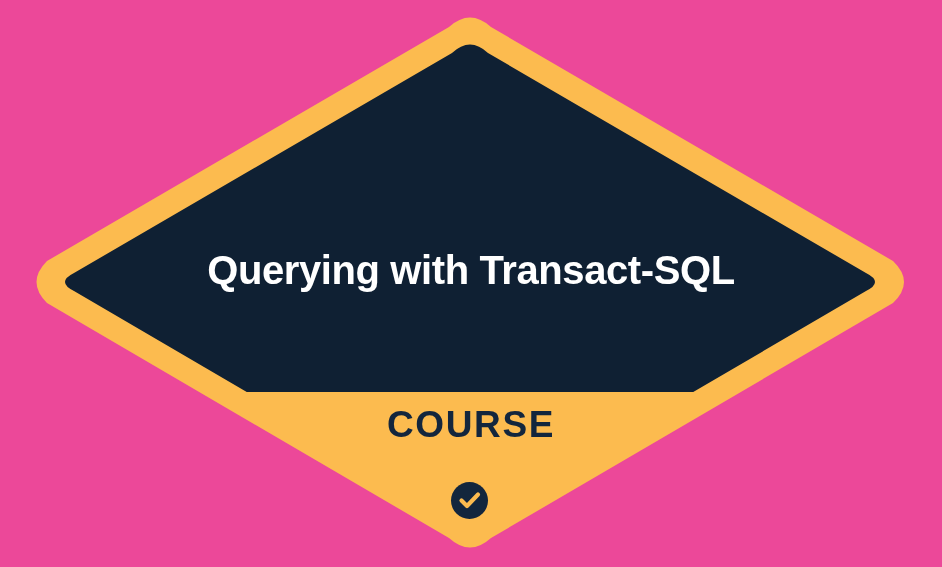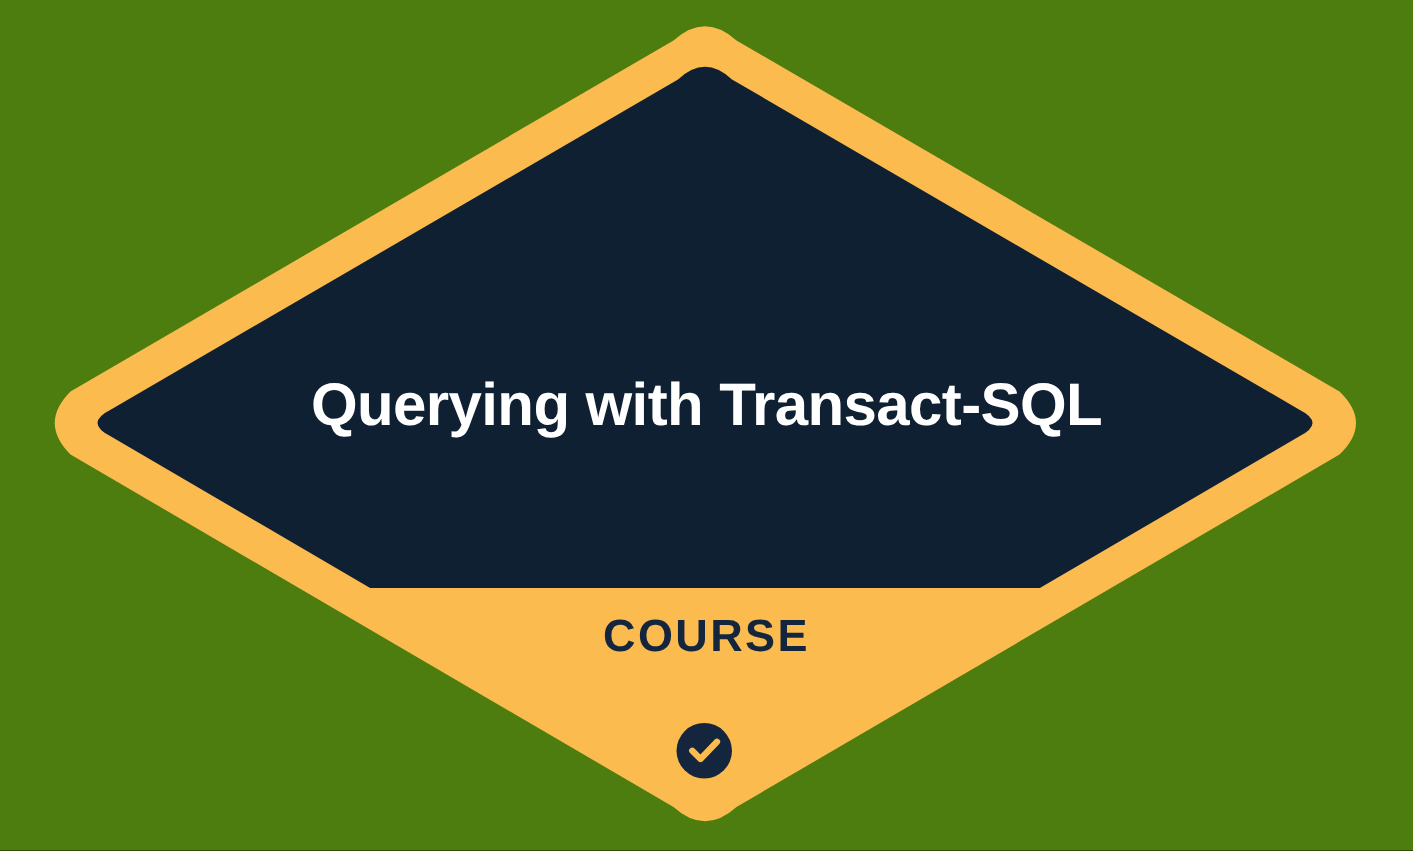--- a/index.html
+++ b/index.html
@@ -13,21 +13,21 @@
     height: 567px;
     overflow: hidden;
     font-family: "Liberation Sans", sans-serif;
     -webkit-font-smoothing: antialiased;
   }
 
   #badge-stage {
     position: relative;
     width: 942px;
     height: 567px;
-    background: #4d7c0f;
+    background: #ec4899;
   }
 
   #badge-svg {
     position: absolute;
     left: 0;
     top: 0;
     width: 942px;
     height: 567px;
     display: block;
   }
@@ -62,21 +62,21 @@
     left: 0;
     top: 407px;
     width: 942px;
     text-align: center;
   }
 
   .status-line {
     display: block;
     color: #13263D;
     font-family: "Liberation Sans", sans-serif;
-    font-size: 30px;
+    font-size: 37px;
     font-weight: bold;
     letter-spacing: 1.6px;
     line-height: 36px;
     white-space: nowrap;
   }
 </style>
 </head>
 <body>
 
 <div id="badge-stage">

